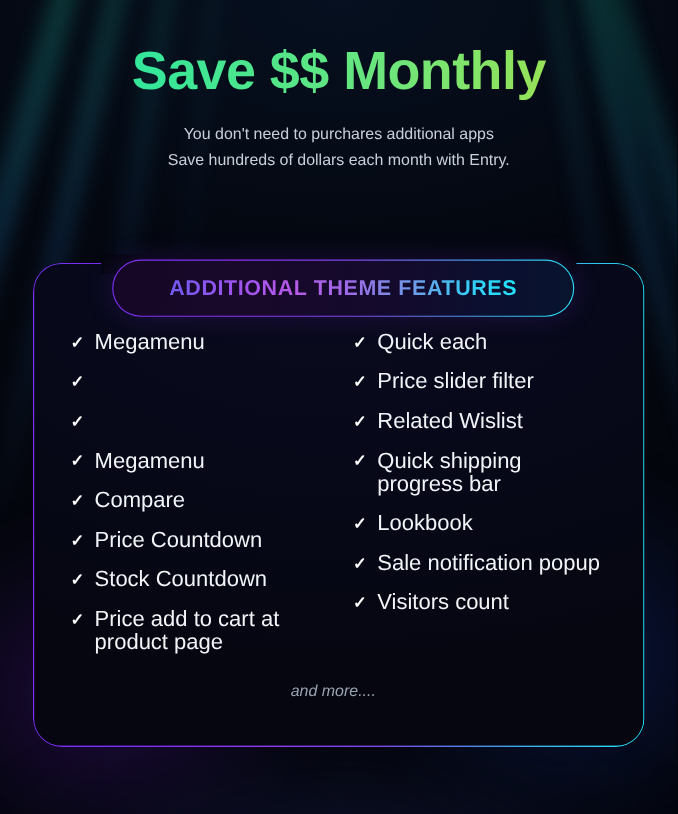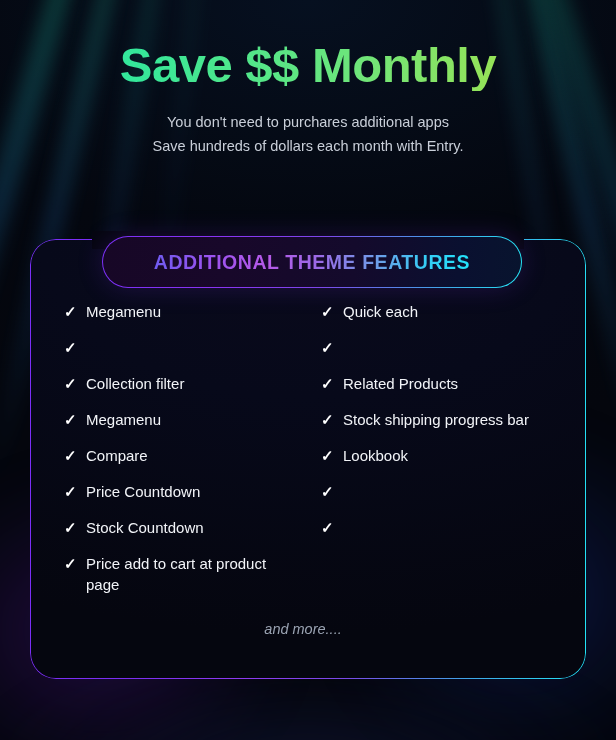--- a/index.html
+++ b/index.html
@@ -207,21 +207,21 @@
   .check {
     color: #ffffff;
     font-size: 15px;
     line-height: 21px;
     flex: 0 0 auto;
     width: 13px;
     font-weight: 700;
   }
   .feat-label {
     color: #f2f4f8;
-    font-size: 15px;
+    font-size: 20px;
     line-height: 21px;
     font-weight: 400;
   }
   .and-more {
     position: absolute;
     left: 0; right: 10px;
     top: 382px;
     text-align: center;
     color: #9aa3b2;
     font-size: 14.5px;
@@ -271,21 +271,20 @@
         <div class="col" id="col-left">
             <div class="feat">
               <span class="check">✓</span>
               <span class="feat-label">Megamenu</span>
             </div>
             <div class="feat">
               <span class="check">✓</span>
             </div>
             <div class="feat">
               <span class="check">✓</span>
-              <span class="feat-label">Collection filter</span>
             </div>
             <div class="feat">
               <span class="check">✓</span>
               <span class="feat-label">Megamenu</span>
             </div>
             <div class="feat">
               <span class="check">✓</span>
               <span class="feat-label">Compare</span>
             </div>
             <div class="feat">
@@ -301,38 +300,41 @@
               <span class="feat-label">Price add to cart at product page</span>
             </div>
           </div>
         <div class="col" id="col-right">
             <div class="feat">
               <span class="check">✓</span>
               <span class="feat-label">Quick each</span>
             </div>
             <div class="feat">
               <span class="check">✓</span>
-            </div>
-            <div class="feat">
-              <span class="check">✓</span>
-              <span class="feat-label">Related Products</span>
-            </div>
-            <div class="feat">
-              <span class="check">✓</span>
-              <span class="feat-label">Stock shipping progress bar</span>
+              <span class="feat-label">Price slider filter</span>
+            </div>
+            <div class="feat">
+              <span class="check">✓</span>
+              <span class="feat-label">Related Wislist</span>
+            </div>
+            <div class="feat">
+              <span class="check">✓</span>
+              <span class="feat-label">Quick shipping progress bar</span>
             </div>
             <div class="feat">
               <span class="check">✓</span>
               <span class="feat-label">Lookbook</span>
             </div>
             <div class="feat">
               <span class="check">✓</span>
-            </div>
-            <div class="feat">
-              <span class="check">✓</span>
+              <span class="feat-label">Sale notification popup</span>
+            </div>
+            <div class="feat">
+              <span class="check">✓</span>
+              <span class="feat-label">Visitors count</span>
             </div>
           </div>
       </div>
     </div>
 
     <div class="and-more">and more....</div>
   </div>
 
 </div>
 

